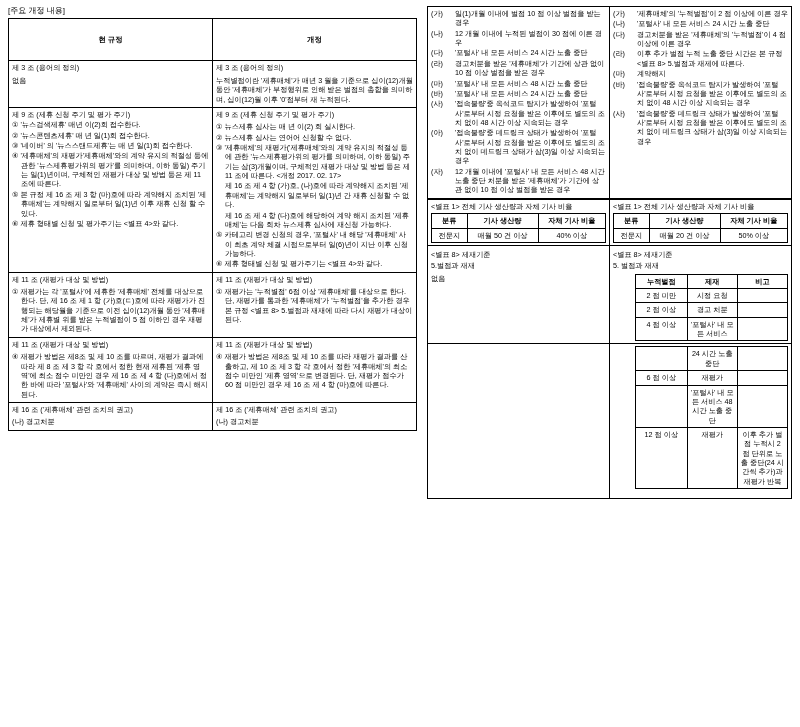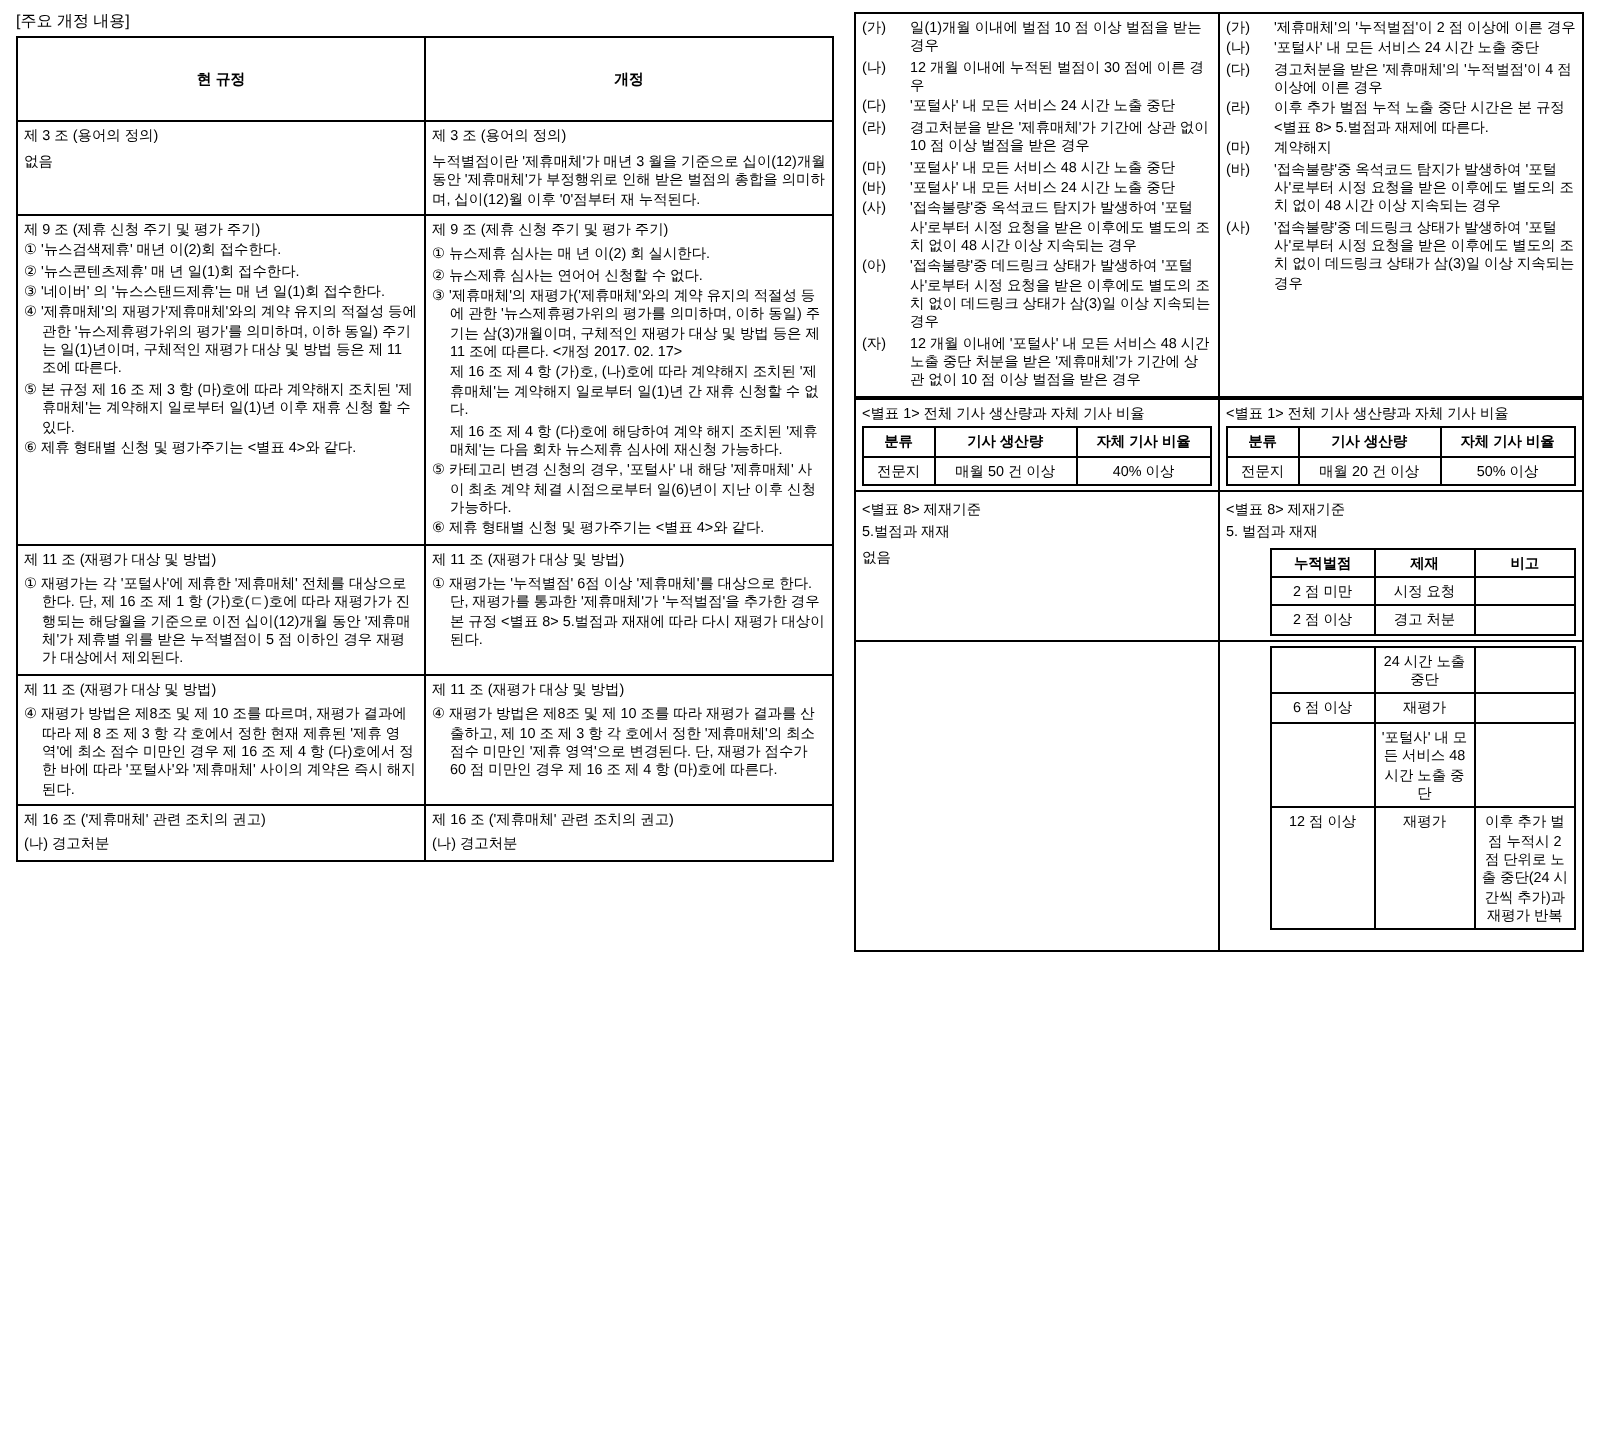--- a/index.html
+++ b/index.html
@@ -265,20 +265,25 @@
             <tr>
               <td class="l">2 점 미만</td>
               <td class="l">시정 요청</td>
               <td></td>
             </tr>
             <tr>
               <td class="l">2 점 이상</td>
               <td class="l">경고 처분</td>
               <td></td>
             </tr>
+            <tr>
+              <td class="l">4 점 이상</td>
+              <td class="l">'포털사' 내 모든 서비스</td>
+              <td></td>
+            </tr>
           </tbody>
               </table>
         </td>
       </tr>
 
       <tr>
         <td class="col-a vtop" style="height:150px"></td>
         <td class="col-b vtop">
           <table class="small-table" style="margin-left:22px;width:calc(100% - 22px);border-radius:30px;">
             <tbody>

